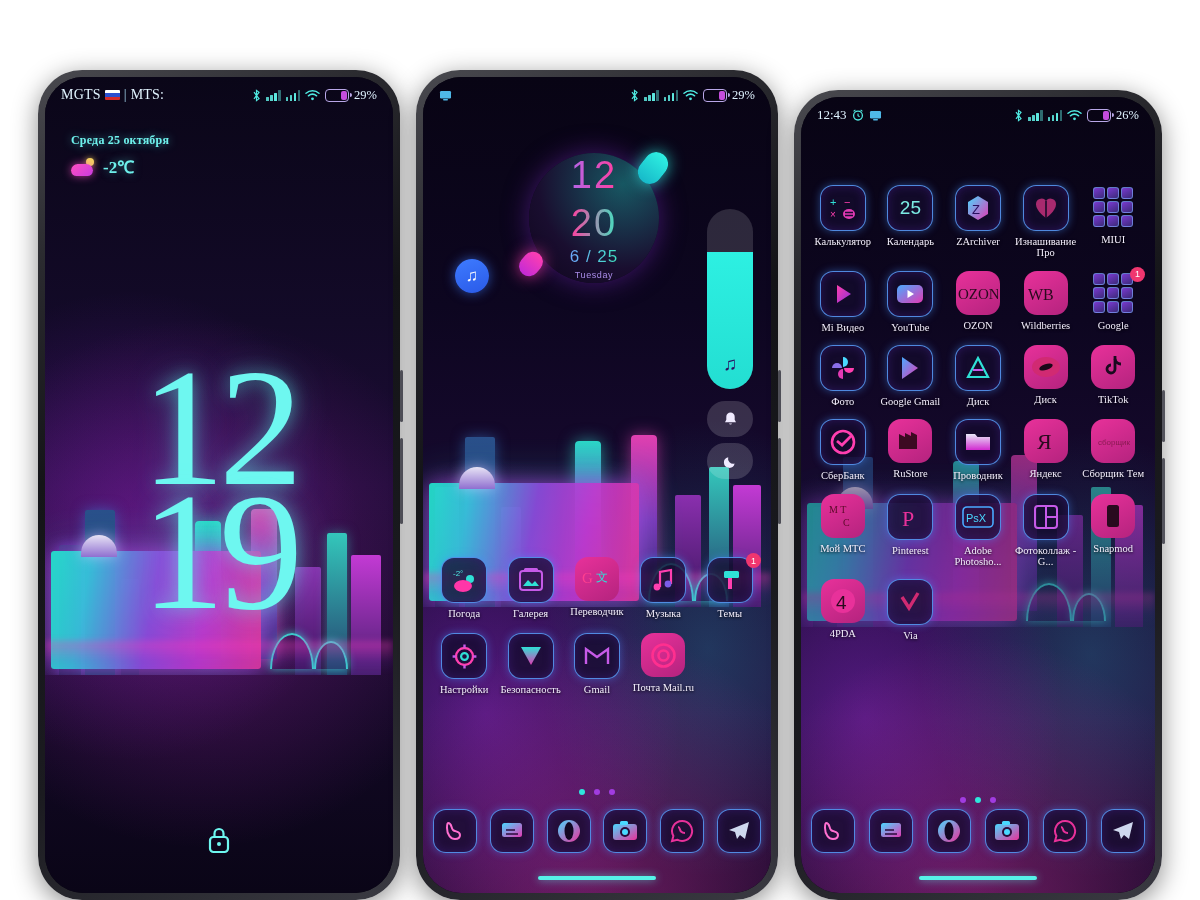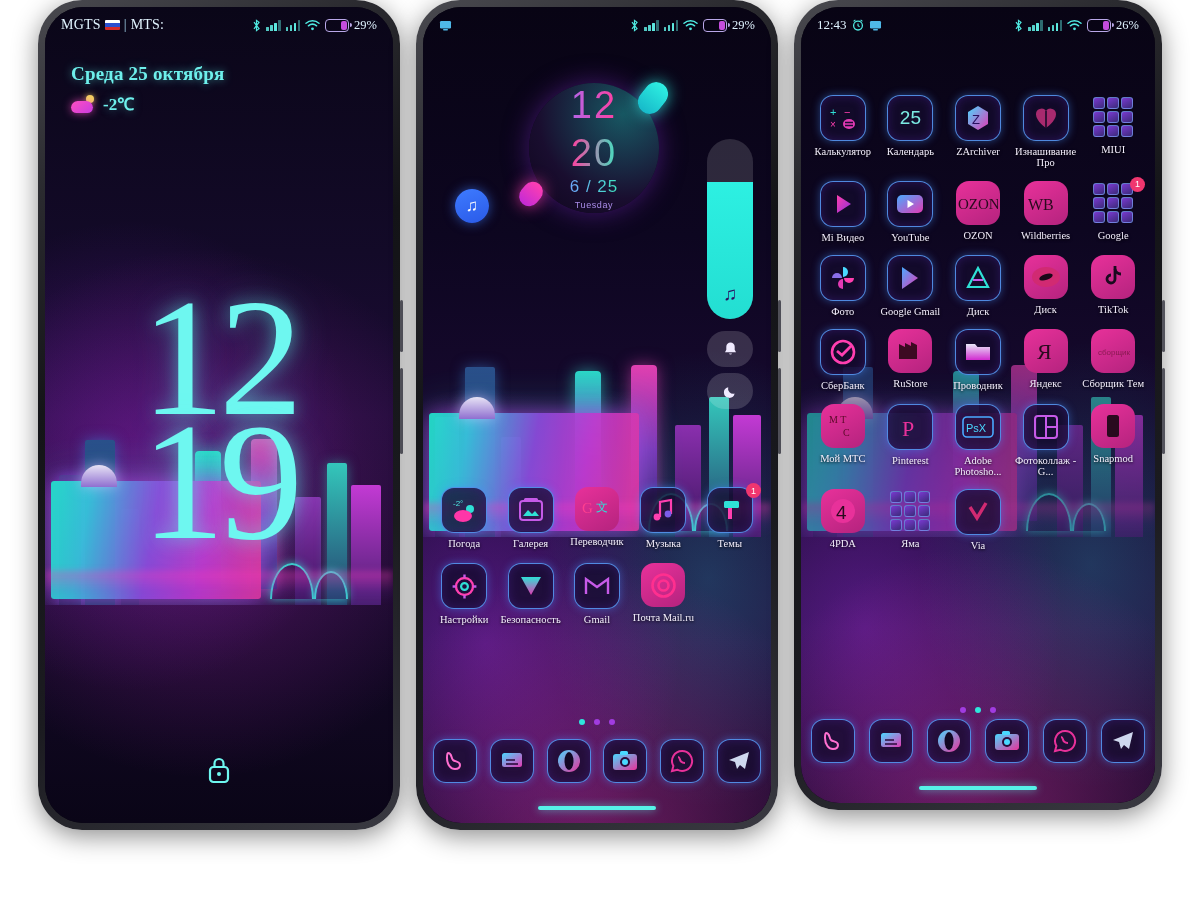--- a/index.html
+++ b/index.html
@@ -1,21 +1,21 @@
 <!DOCTYPE html>
 <html><head>
 <meta charset="utf-8">
 <style>
   html,body{margin:0;padding:0;}
   body{
     width:1200px;height:900px;background:#ffffff;
     font-family:"Liberation Serif", serif;
     overflow:hidden;position:relative;
   }
-  .stage{position:absolute;inset:0;display:flex;align-items:flex-start;justify-content:center;gap:16px;}
+  .stage{position:absolute;inset:0;display:flex;align-items:flex-end;justify-content:center;gap:16px;}
 
   
   .phone{position:relative;width:362px;height:830px;border-radius:44px;
     background:linear-gradient(150deg,#4a4a50 0%,#2b2b30 18%,#141418 40%,#1b1b20 70%,#3a3a42 100%);
     padding:7px;box-sizing:border-box;
     box-shadow:0 6px 26px rgba(0,0,0,.45);}
   .phone.small{width:368px;height:810px;}
   .screen{position:relative;width:100%;height:100%;border-radius:38px;overflow:hidden;
     background:#05030c;}
 
@@ -73,21 +73,21 @@
   .bars i:nth-child(2){height:6px;opacity:.9}
   .bars i:nth-child(3){height:8px}
   .bars i:nth-child(4){height:11px;opacity:.45}
   .batt{position:relative;width:22px;height:11px;border:1.5px solid #b9a7e8;border-radius:4px;}
   .batt:after{content:"";position:absolute;right:-3.5px;top:3px;width:2px;height:4px;background:#b9a7e8;border-radius:0 2px 2px 0;}
   .batt i{position:absolute;right:1px;top:1px;bottom:1px;width:28%;background:#c54ddd;border-radius:2px;}
   .pct{color:#dff3ff;font-size:12.5px;}
 
   
   .lockinfo{position:absolute;top:56px;left:26px;color:#6ef0ec;}
-  .lockdate{font-size:19px;font-weight:bold;letter-spacing:.2px;
+  .lockdate{font-size:12px;font-weight:bold;letter-spacing:.2px;
     text-shadow:0 0 8px rgba(90,240,235,.55);font-family:Liberation Serif, serif;}
   .locktemp{display:flex;align-items:center;gap:8px;margin-top:7px;font-size:17px;font-weight:bold;
     text-shadow:0 0 8px rgba(90,240,235,.5);}
   .wicon{position:relative;width:24px;height:18px;}
   .wicon .sun{position:absolute;right:1px;top:0;width:8px;height:8px;border-radius:50%;
     background:#f3d45c;box-shadow:0 0 6px rgba(243,212,92,.8);}
   .wicon .cld{position:absolute;left:0;bottom:0;width:22px;height:12px;border-radius:11px 11px 9px 9px;
     background:linear-gradient(140deg,#ff4fc0,#c93ce0);box-shadow:0 0 9px rgba(255,80,200,.7);}
   .bigclock{position:absolute;left:0;right:0;top:282px;text-align:center;color:#6ef7f0;
     font-family:"Liberation Serif",serif;line-height:.82;
@@ -842,34 +842,20 @@
           <div class="app">
             <div class="ico pinkbg">
               <svg width="28" height="28" viewBox="0 0 28 28">
                 <circle cx="14" cy="14" r="12" fill="#e8319a"></circle>
                 <text x="7" y="22" font-size="19" fill="#2a0a1e" font-family="Liberation Sans">4</text>
               </svg>
             </div>
             <span class="lbl">4PDA</span>
           </div>
           <div class="app">
-            <div class="folder">
-              <span></span>
-              <span></span>
-              <span></span>
-              <span></span>
-              <span></span>
-              <span></span>
-              <span></span>
-              <span></span>
-              <span></span>
-            </div>
-            <span class="lbl">Яма</span>
-          </div>
-          <div class="app">
             <div class="ico framed">
               <svg width="24" height="26" viewBox="0 0 24 26">
                 <path d="M4 8l7 11L20 4" fill="none" stroke="#d12a72" stroke-width="3.4"></path>
               </svg>
             </div>
             <span class="lbl">Via</span>
           </div>
         </div>
       <div class="dots" id="apps-dots" style="top:700px;">
           <i class=""></i>

